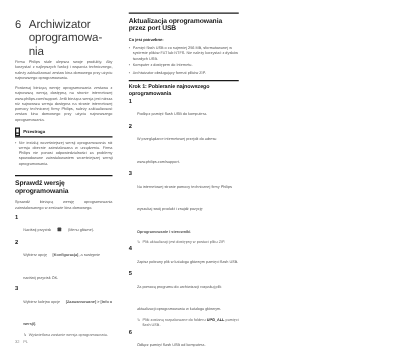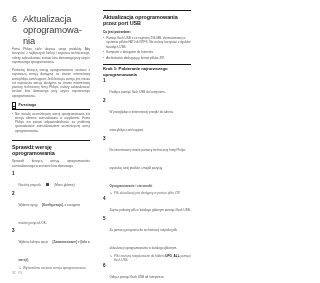--- a/index.html
+++ b/index.html
@@ -114,21 +114,21 @@
 </style>
 </head>
 <body>
 
 <div class="page">
 
   <div class="col col-left">
 
     <div class="chapter">
       <div class="chapter-num">6</div>
-      <div class="chapter-title">Aktualizacja oprogramowa-nia</div>
+      <div class="chapter-title">Archiwizator oprogramowa-nia</div>
     </div>
 
     <p class="body">Firma Philips stale ulepsza swoje produkty. Aby korzystać z najlepszych funkcji i wsparcia technicznego, należy zaktualizować zestaw kina domowego przy użyciu najnowszego oprogramowania.</p>
     <p class="body">Porównaj bieżącą wersję oprogramowania zestawu z najnowszą wersją dostępną na stronie internetowej www.philips.com/support. Jeśli bieżąca wersja jest niższa niż najnowsza wersja dostępna na stronie internetowej pomocy technicznej firmy Philips, należy zaktualizować zestaw kina domowego przy użyciu najnowszego oprogramowania.</p>
 
     <div class="caution">
       <div class="caution-head">
         <div class="caution-mark"></div>
         <div class="caution-title">Przestroga</div>
       </div>

